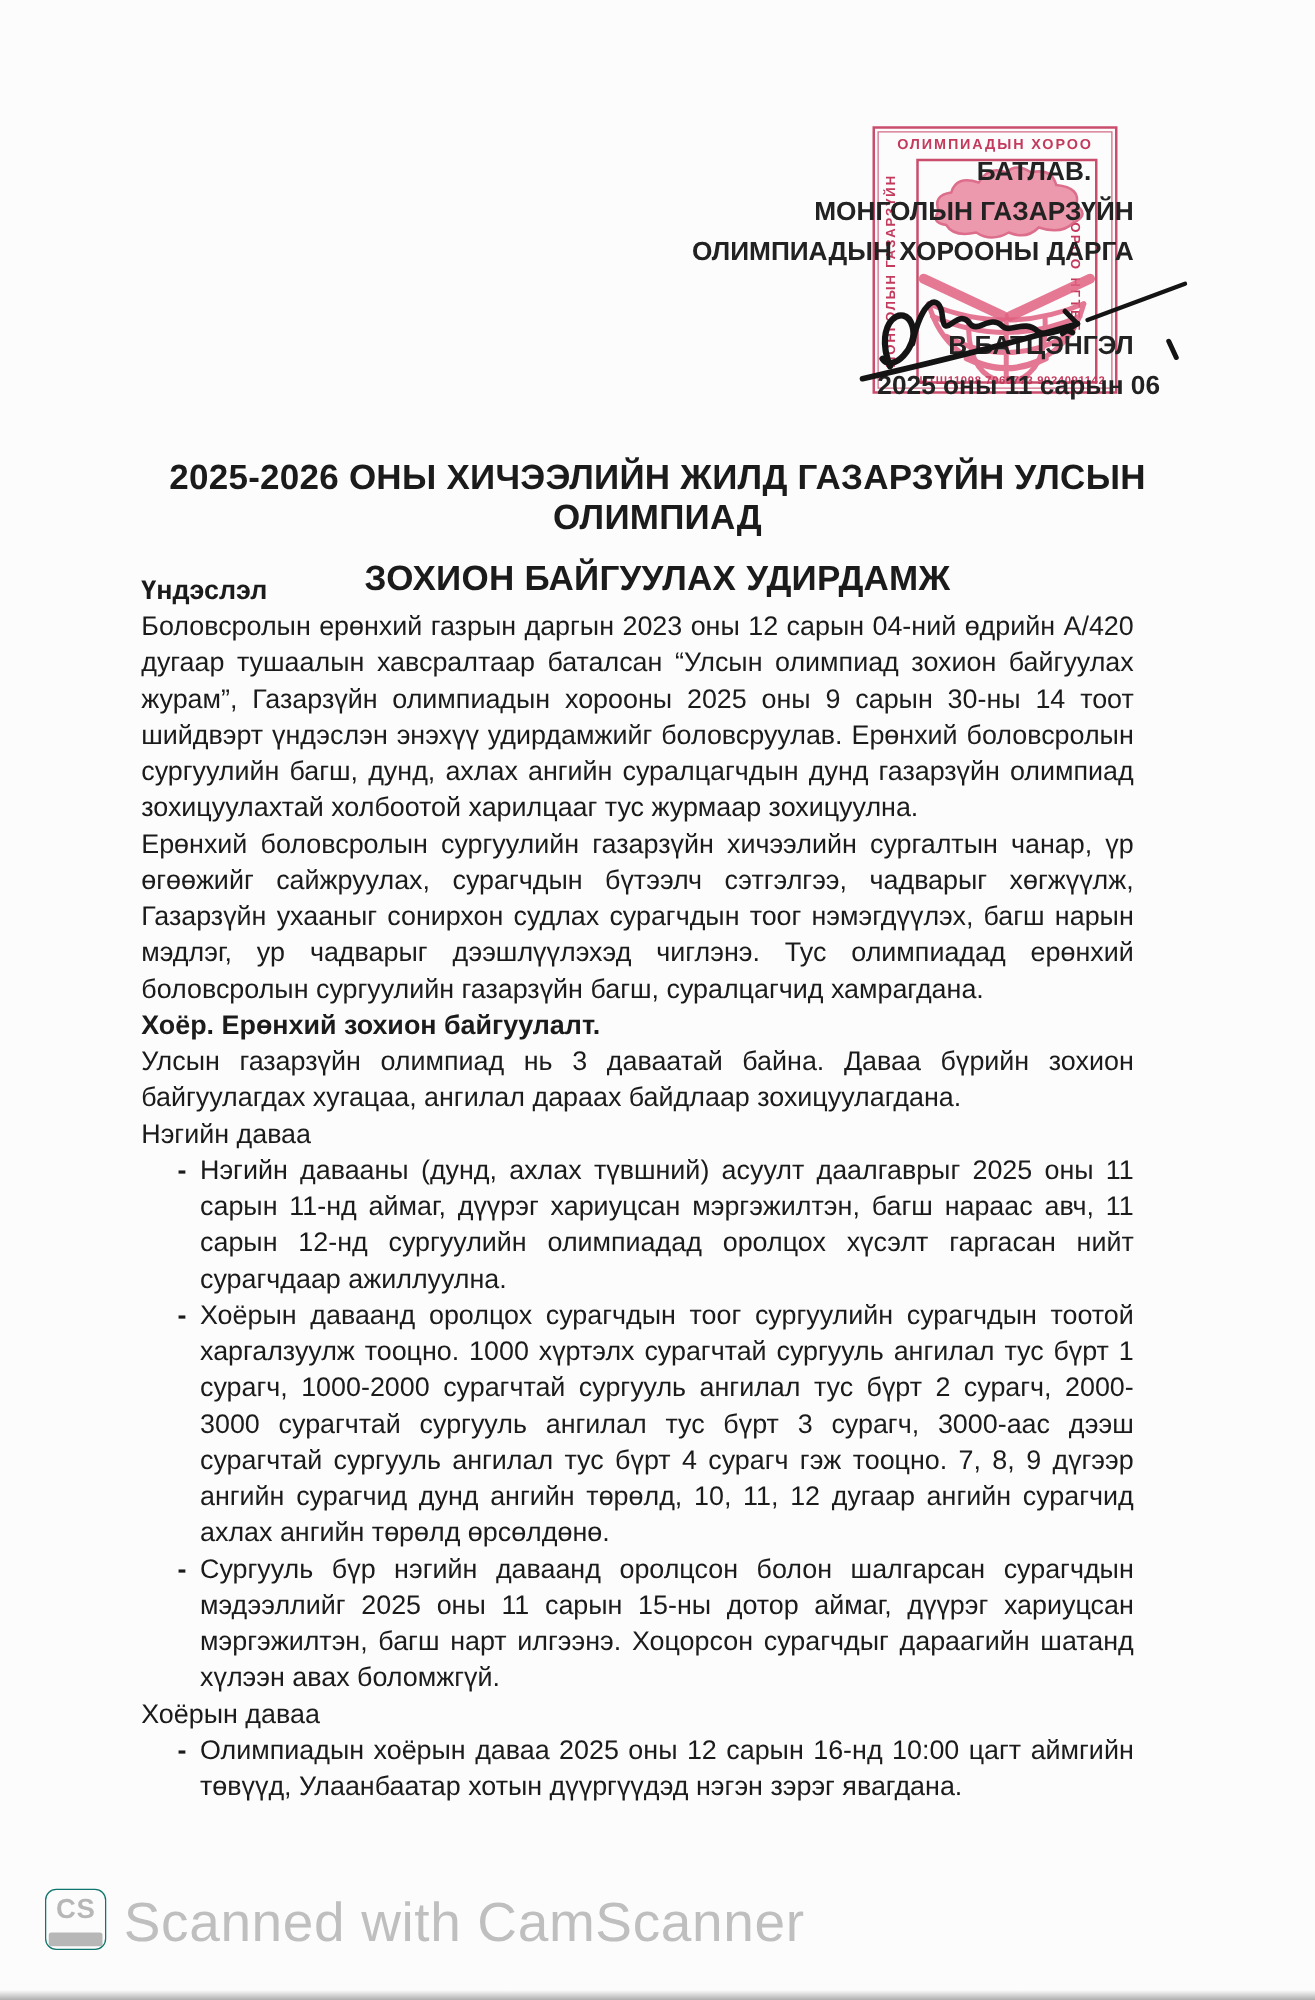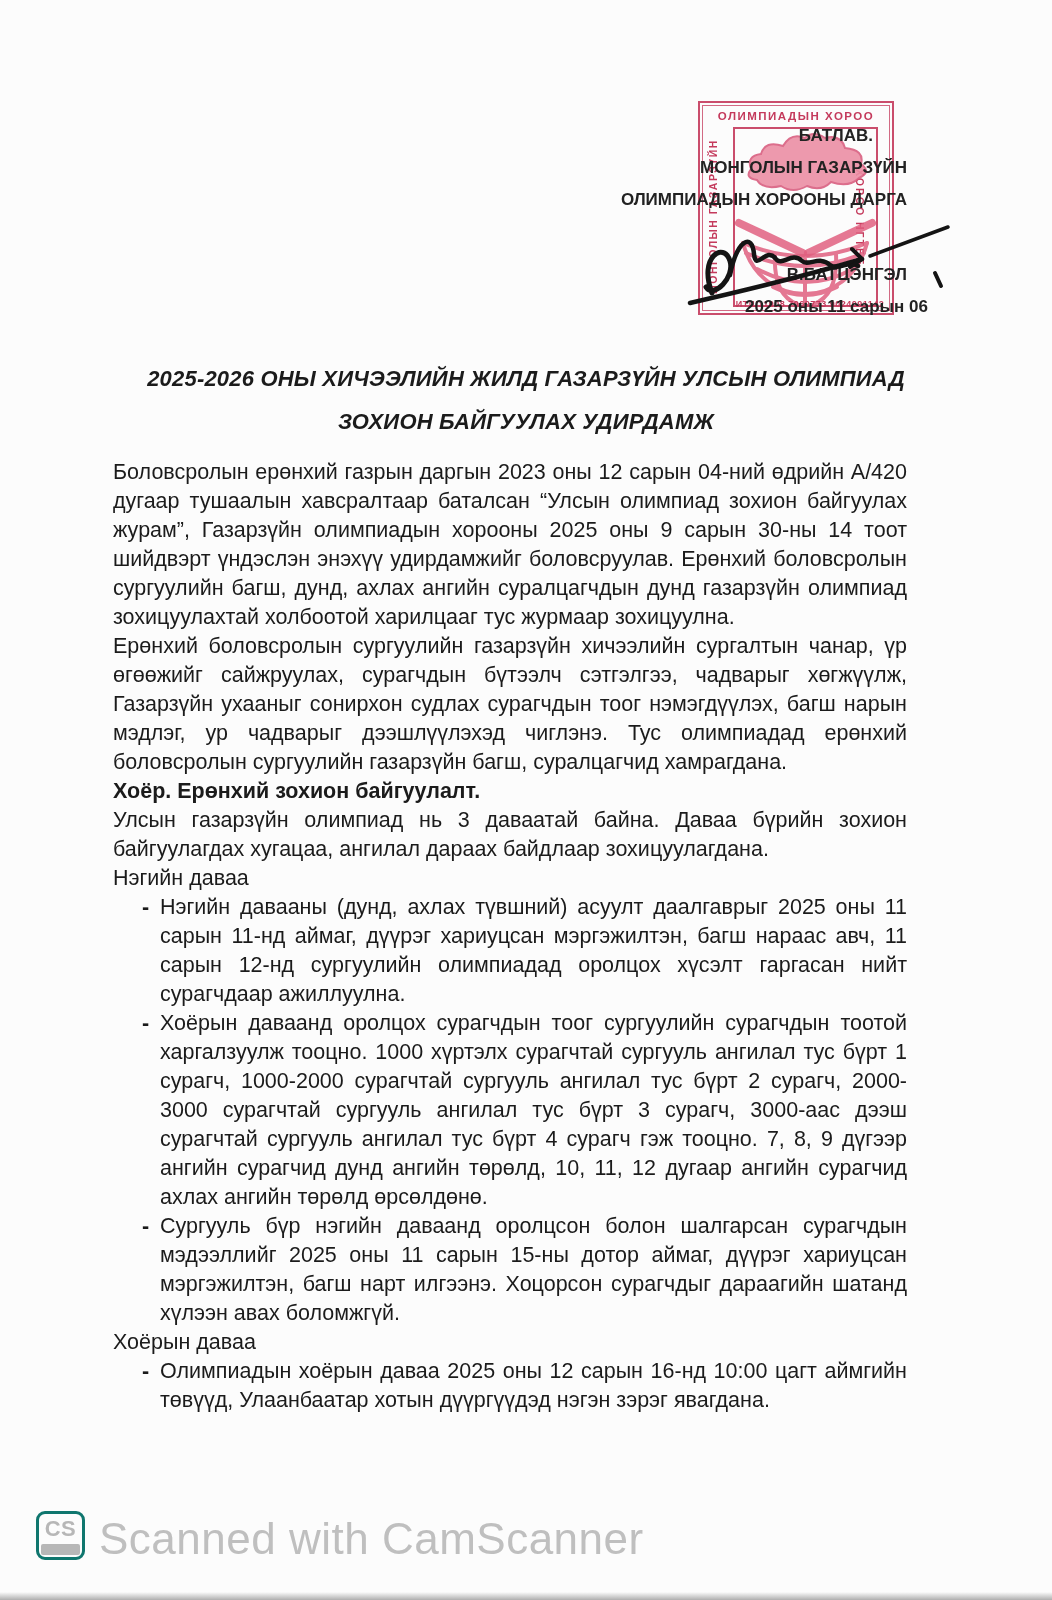--- a/index.html
+++ b/index.html
@@ -38,51 +38,51 @@
   }
   .stamp-emblem { position:absolute; left:35px; top:26px; }
   .stamp-serial {
     position:absolute; left:24px; bottom:6px; width:176px; text-align:center;
     font-size:9px; font-weight:bold; letter-spacing:.5px; white-space:nowrap;
   }
 
   
   .approval-line {
     position:absolute; right:145px; white-space:nowrap;
-    font-size:17px; font-weight:bold; color:#222; text-align:right;
+    font-size:21px; font-weight:bold; color:#222; text-align:right;
   }
   .a1 { top:126px; padding-right:34px; }
   .a2 { top:158px; }
   .a3 { top:190px; }
   .a-name { top:265px; }
   .a-date { top:297px; right:124px;text-align:center; }
 
   .signature { position:absolute; left:630px; top:215px; }
 
   
   .doc-title {
     position:absolute; top:366px; left:60px; right:60px; text-align:center;
-    font-size:22px; font-weight:bold; color:#1b1b1b; letter-spacing:.2px;font-style:italic;
+    font-size:28px; font-weight:bold; color:#1b1b1b; letter-spacing:.2px;
   }
   .doc-title .t2 { margin-top:17px; }
 
   
   .doc-body {
     position:absolute; left:113px; width:794px; top:458px;
     font-size:21.5px; line-height:29px; text-align:justify; color:#1b1b1b;
   }
   .doc-body .heading { font-weight:bold; text-align:left; }
   .doc-body .label { text-align:left; }
   .bullet-row { position:relative; padding-left:47px; }
   .bullet-row .marker { position:absolute; left:29px; top:0; font-weight:bold; }
 
   
   .cs-logo {
     position:absolute; left:36px; top:1511px; width:49px; height:49px;
-    border:3px solid #0f766e; border-radius:9px; box-sizing:border-box;
+    border:1px solid #0f766e; border-radius:9px; box-sizing:border-box;
   }
   .cs-logo .cs-letters {
     position:absolute; top:2px; left:0; right:0; text-align:center;
     font-size:22px; font-weight:bold; color:#b7b7b7; letter-spacing:.5px;
   }
   .cs-logo .cs-bar {
     position:absolute; left:2px; right:2px; bottom:2px; height:11px;
     background:#b7b7b7; border-radius:2px;
   }
   .cs-text {
@@ -142,20 +142,21 @@
       <path d="M305,58 L311,71" stroke-width="4"></path>
     </g>
   </svg>
 
   <div class="doc-title">
     <div class="t1">2025-2026 ОНЫ ХИЧЭЭЛИЙН ЖИЛД ГАЗАРЗҮЙН УЛСЫН ОЛИМПИАД</div>
     <div class="t2">ЗОХИОН БАЙГУУЛАХ УДИРДАМЖ</div>
   </div>
 
   <div class="doc-body">
+    <div class="heading">Үндэслэл</div>
     <div class="para">Боловсролын ерөнхий газрын даргын 2023 оны 12 сарын 04-ний өдрийн А/420 дугаар тушаалын хавсралтаар баталсан “Улсын олимпиад зохион байгуулах журам”, Газарзүйн олимпиадын хорооны 2025 оны 9 сарын 30-ны 14 тоот шийдвэрт үндэслэн энэхүү удирдамжийг боловсруулав. Ерөнхий боловсролын сургуулийн багш, дунд, ахлах ангийн суралцагчдын дунд газарзүйн олимпиад зохицуулахтай холбоотой харилцааг тус журмаар зохицуулна.</div>
     <div class="para">Ерөнхий боловсролын сургуулийн газарзүйн хичээлийн сургалтын чанар, үр өгөөжийг сайжруулах, сурагчдын бүтээлч сэтгэлгээ, чадварыг хөгжүүлж, Газарзүйн ухааныг сонирхон судлах сурагчдын тоог нэмэгдүүлэх, багш нарын мэдлэг, ур чадварыг дээшлүүлэхэд чиглэнэ. Тус олимпиадад ерөнхий боловсролын сургуулийн газарзүйн багш, суралцагчид хамрагдана.</div>
     <div class="heading">Хоёр. Ерөнхий зохион байгуулалт.</div>
     <div class="para">Улсын газарзүйн олимпиад нь 3 даваатай байна. Даваа бүрийн зохион байгуулагдах хугацаа, ангилал дараах байдлаар зохицуулагдана.</div>
     <div class="label">Нэгийн даваа</div>
     <div class="bullet-row">
       <span class="marker">-</span>
       <div class="bullet-text">Нэгийн давааны (дунд, ахлах түвшний) асуулт даалгаврыг 2025 оны 11 сарын 11-нд аймаг, дүүрэг хариуцсан мэргэжилтэн, багш нараас авч, 11 сарын 12-нд сургуулийн олимпиадад оролцох хүсэлт гаргасан нийт сурагчдаар ажиллуулна.</div>
     </div>
     <div class="bullet-row">

